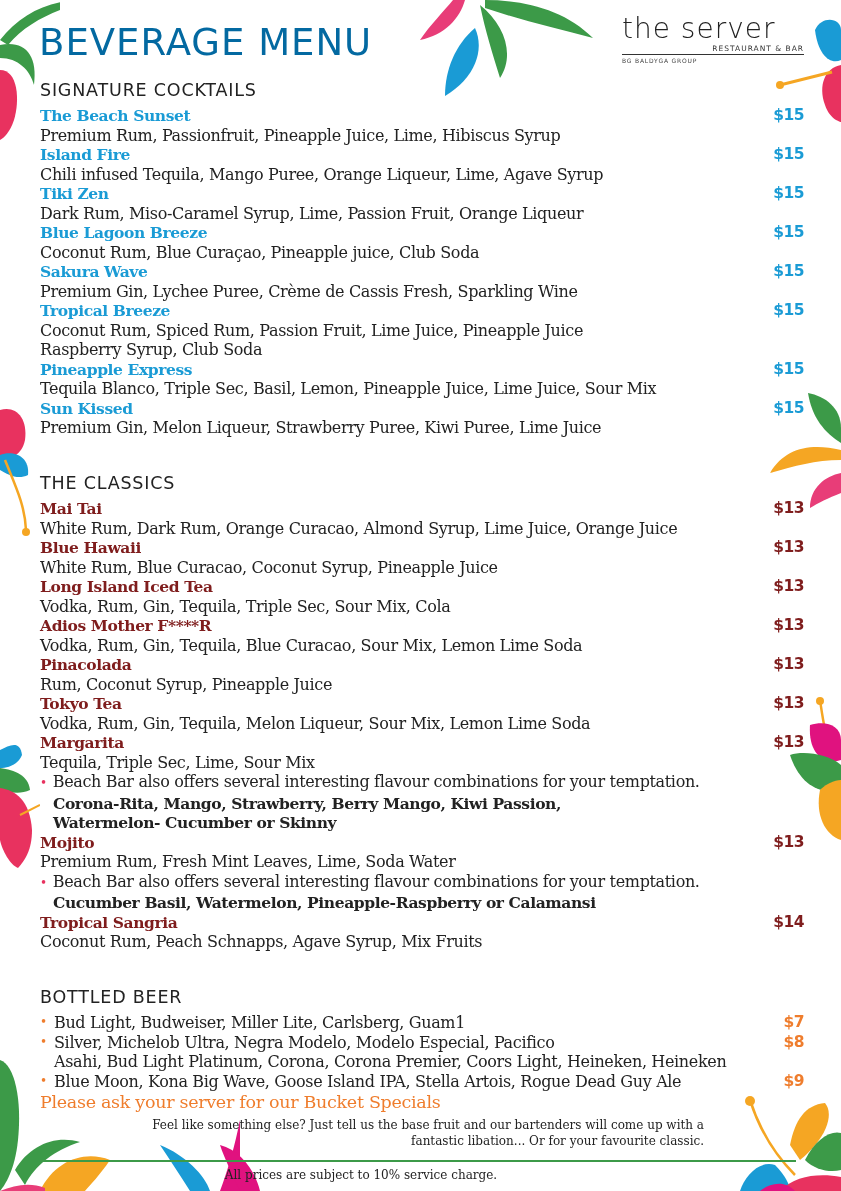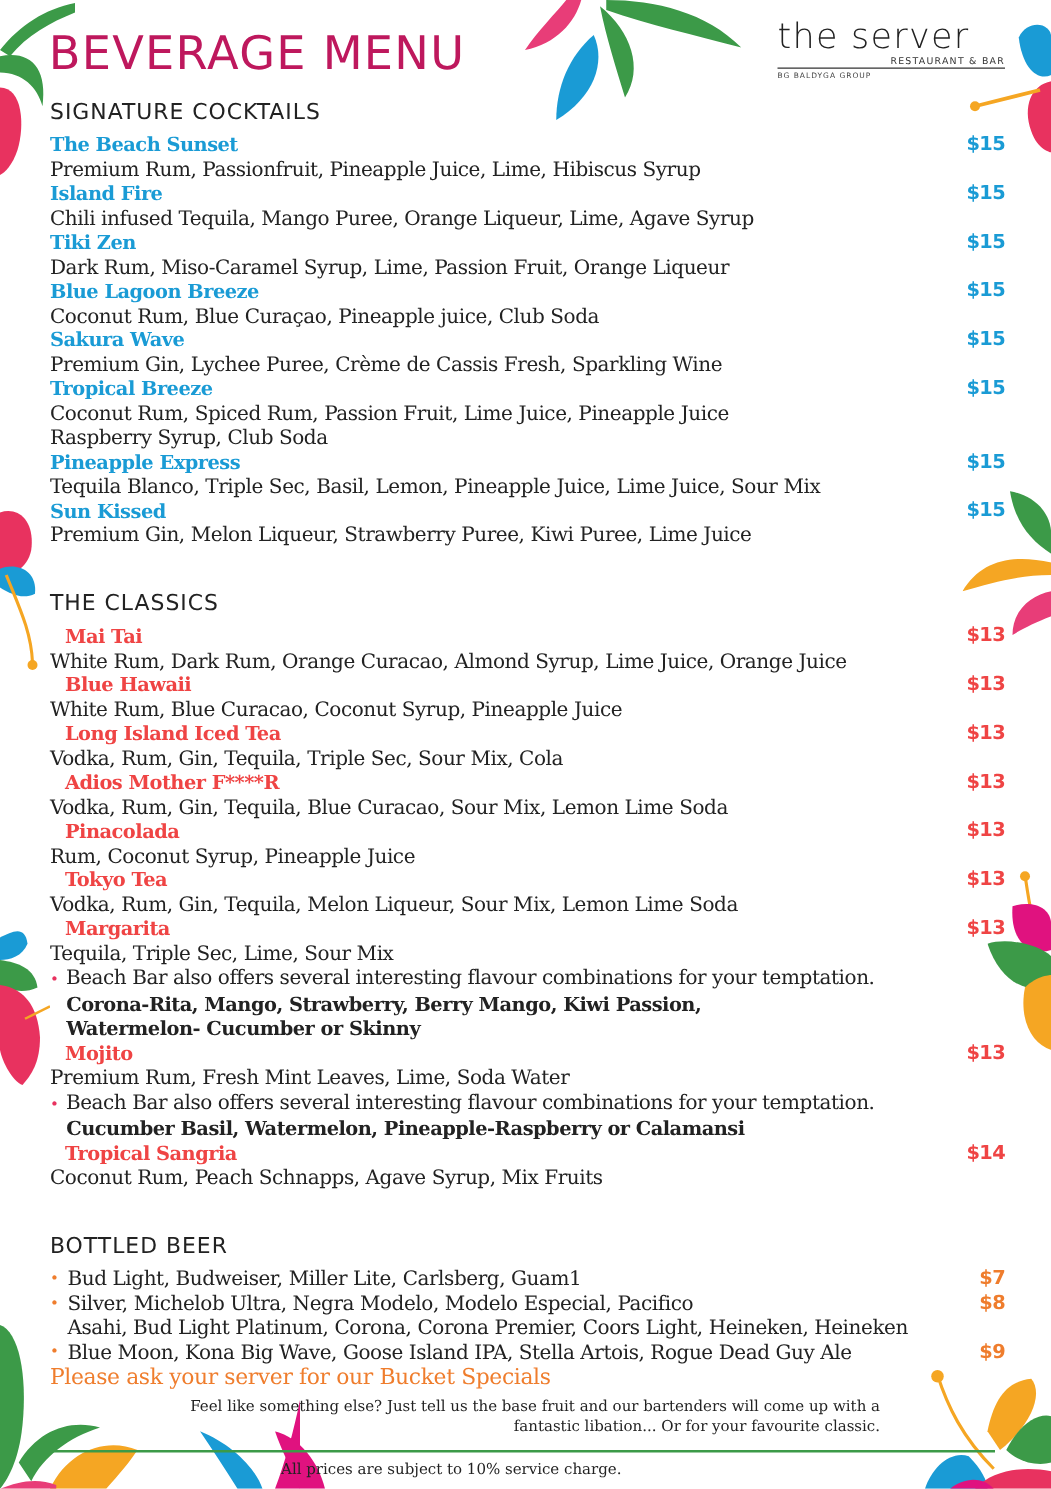--- a/index.html
+++ b/index.html
@@ -1,35 +1,35 @@
 <!DOCTYPE html>
 <html><head>
 <meta charset="utf-8">
 <style>
   html, body { margin:0; padding:0; }
   body { width:841px; height:1191px; background:#ffffff; position:relative; overflow:hidden;
          font-family:"DejaVu Serif", serif; color:#222; }
   .deco { position:absolute; }
   .title { position:absolute; left:39px; top:20px; font-family:"DejaVu Sans", sans-serif;
-           font-size:37px; letter-spacing:1px; color:#be185d; font-weight:normal; margin:0; line-height:46px; }
+           font-size:37px; letter-spacing:1px; color:#0369a1; font-weight:normal; margin:0; line-height:46px; }
   .logo { position:absolute; left:622px; top:14px; width:182px; }
   .logo-name { font-family:"DejaVu Sans", sans-serif; font-size:28px; line-height:30px; color:#222;
                letter-spacing:1px; font-weight:300; }
   .logo-sub { font-family:"DejaVu Sans", sans-serif; font-size:7.5px; text-align:right; letter-spacing:1px;
               border-bottom:1px solid #333; padding-bottom:1px; color:#333; }
   .logo-group { font-family:"DejaVu Sans", sans-serif; font-size:6px; letter-spacing:0.8px; color:#444; margin-top:2px; }
   .section-h { position:absolute; left:40px; font-family:"DejaVu Sans", sans-serif; font-size:17.5px;
                letter-spacing:0.8px; color:#222; line-height:22px; }
   .list { position:absolute; left:40px; width:764px; }
   .item-row { position:relative; height:19.5px; line-height:19.5px; }
   .name { font-weight:bold; font-size:15.5px; font-family:"DejaVu Serif", serif; letter-spacing:-0.4px; }
   .price { position:absolute; right:0; top:0; font-weight:bold; font-size:15.5px; font-family:"DejaVu Sans", sans-serif; letter-spacing:-0.5px; }
   .desc { font-size:16px; height:19.5px; line-height:19.5px; letter-spacing:-0.35px; white-space:nowrap; }
   .blue { color:#1a9bd5; }
-  .red { color:#ef4444;margin-left:12px; }
+  .red { color:#7f1d1d; }
   .note { font-size:16px; line-height:19.5px; letter-spacing:-0.35px; white-space:nowrap; }
   .note .bullet { color:#e8325f; font-size:12px; margin-right:6px; }
   .note-bold { font-weight:bold; font-size:15.5px; line-height:19.5px; padding-left:13px; letter-spacing:-0.4px; white-space:nowrap; }
   .beer-row { position:relative; font-size:16px; line-height:19.5px; letter-spacing:-0.35px; padding-left:14px; }
   .beer-row .bullet { position:absolute; left:0; color:#ef7d2d; font-size:12px; }
   .beer-row .price { color:#ef7d2d; }
   .bucket { font-size:17.5px; color:#ef7d2d; line-height:22px; letter-spacing:-0.3px; }
   .footer-note { position:absolute; left:140px; width:564px; top:1118px; text-align:right;
                  font-size:12px; line-height:15.5px; color:#222; }
   .hr { position:absolute; left:40px; right:45px; top:1160px; height:1.5px; background:#3c9a48; }

